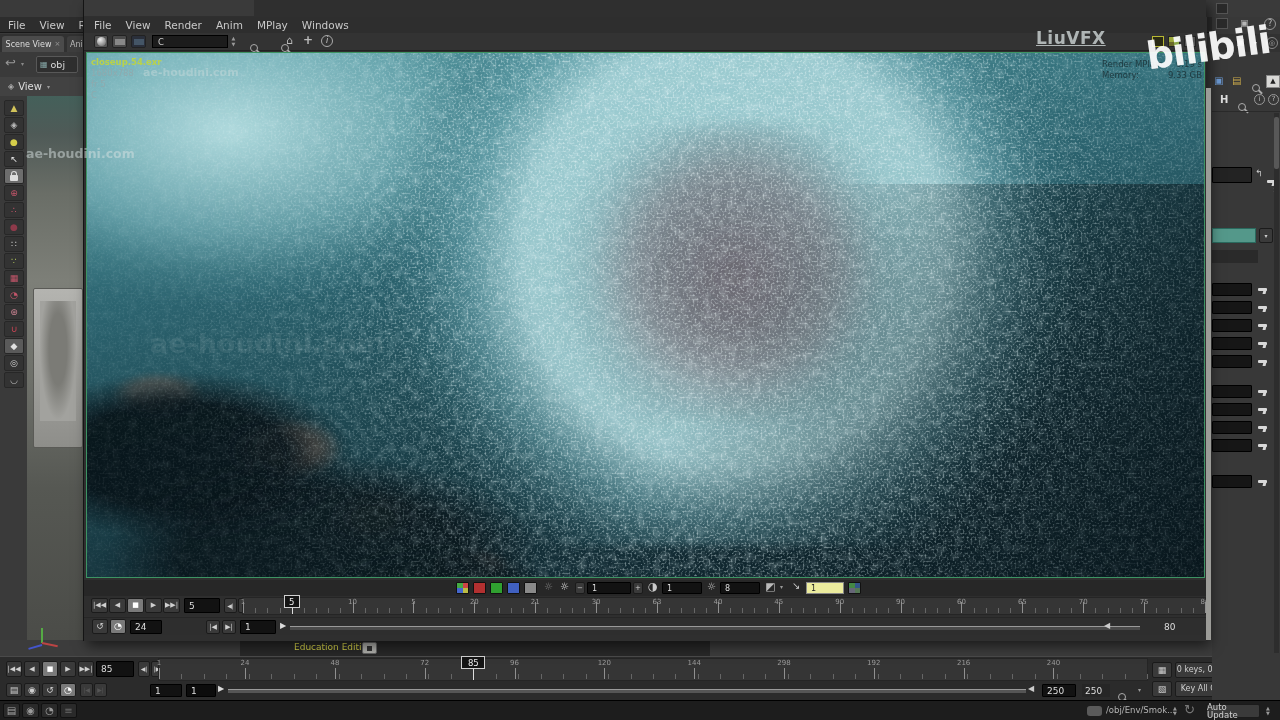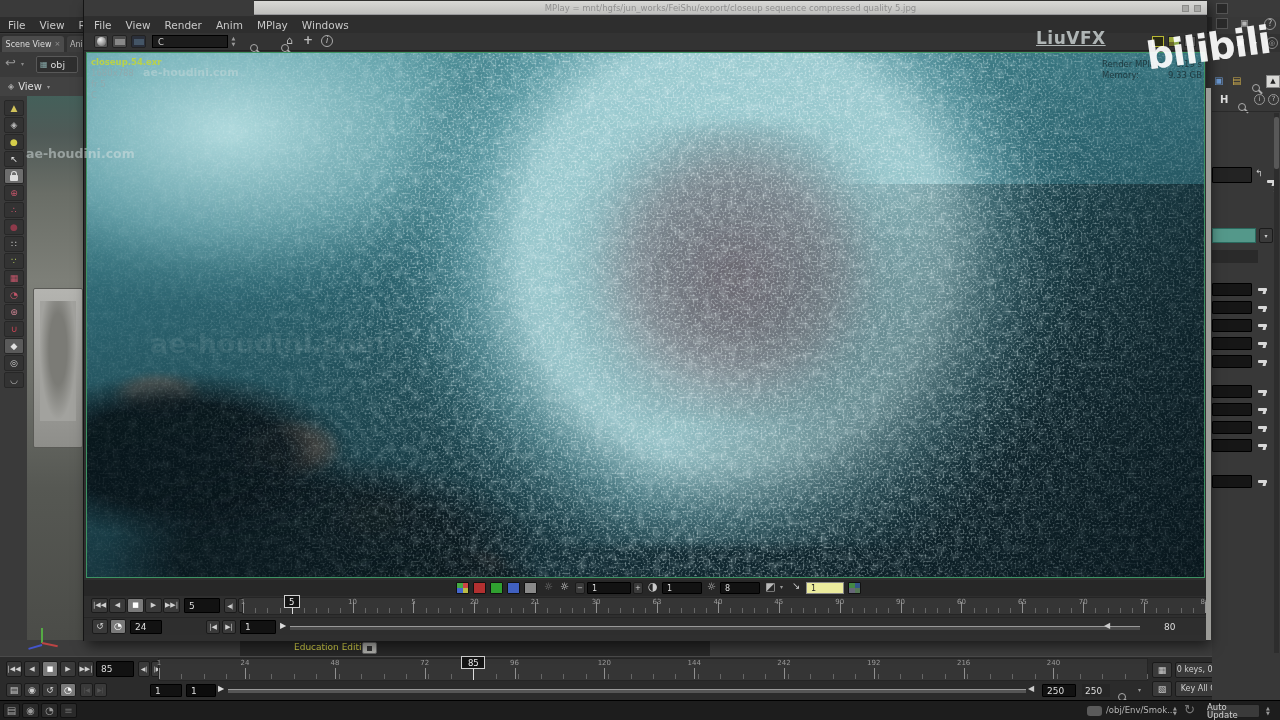--- a/index.html
+++ b/index.html
@@ -218,21 +218,21 @@
         <div class="tlab" style="left:17.803%">48</div>
         <div class="tickM" style="left:26.894%"></div>
         <div class="tlab" style="left:26.894%">72</div>
         <div class="tickM" style="left:35.985%"></div>
         <div class="tlab" style="left:35.985%">96</div>
         <div class="tickM" style="left:45.076%"></div>
         <div class="tlab" style="left:45.076%">120</div>
         <div class="tickM" style="left:54.167%"></div>
         <div class="tlab" style="left:54.167%">144</div>
         <div class="tickM" style="left:63.258%"></div>
-        <div class="tlab" style="left:63.258%">242</div>
+        <div class="tlab" style="left:63.258%">298</div>
         <div class="tickM" style="left:72.348%"></div>
         <div class="tlab" style="left:72.348%">192</div>
         <div class="tickM" style="left:81.439%"></div>
         <div class="tlab" style="left:81.439%">216</div>
         <div class="tickM" style="left:90.530%"></div>
         <div class="tlab" style="left:90.530%">240</div>
         <div class="phstem" style="left:31.818%"></div>
         <div class="phbox" style="left:31.818%;width:24px;">85</div>
       </div>
 
@@ -362,25 +362,20 @@
       <div style="position:absolute;left:0;top:4px;width:5px;height:52px;background:#585858;border-radius:2px;"></div>
     </div>
   </div>
 
   <div class="abs" style="left:1206px;top:88px;width:5px;height:552px;background:#9c9c98;z-index:25;"></div>
 
   <div class="abs" style="left:1216px;top:3px;width:12px;height:11px;background:#2a2a2a;border:1px solid #555;z-index:5;"></div>
 
   <div id="mplay" class="abs" style="left:83px;top:0;width:1123px;height:641px;background:#2f2f2f;border-left:1px solid #141414;box-shadow:4px 5px 12px rgba(0,0,0,.55);z-index:20;">
 
-    <div class="abs" style="left:170px;top:1px;width:953px;height:14px;background:linear-gradient(#d8d8d6,#bfbfbd);border-bottom:1px solid #97979a;display:flex;align-items:center;justify-content:center;">
-      <span style="font-size:8.5px;color:#8f8f8f;max-width:700px;overflow:hidden;white-space:nowrap;">MPlay = mnt/hgfs/jun_works/FeiShu/export/closeup sequence compressed quality 5.jpg</span>
-      <div class="abs" style="right:18px;top:4px;width:7px;height:7px;background:#a8a8a6;border:1px solid #8a8a88;"></div>
-      <div class="abs" style="right:6px;top:4px;width:7px;height:7px;background:#a8a8a6;border:1px solid #8a8a88;"></div>
-    </div>
     <div class="abs" style="left:0;top:0;width:170px;height:16px;background:#3a3a3a;"></div>
 
     <div class="abs" style="left:0;top:17px;width:1123px;height:16px;background:#2e2e2e;display:flex;align-items:center;padding-left:10px;">
       <span class="menu-item">File</span>
       <span class="menu-item">View</span>
       <span class="menu-item">Render</span>
       <span class="menu-item">Anim</span>
       <span class="menu-item">MPlay</span>
       <span class="menu-item">Windows</span>
     </div>

